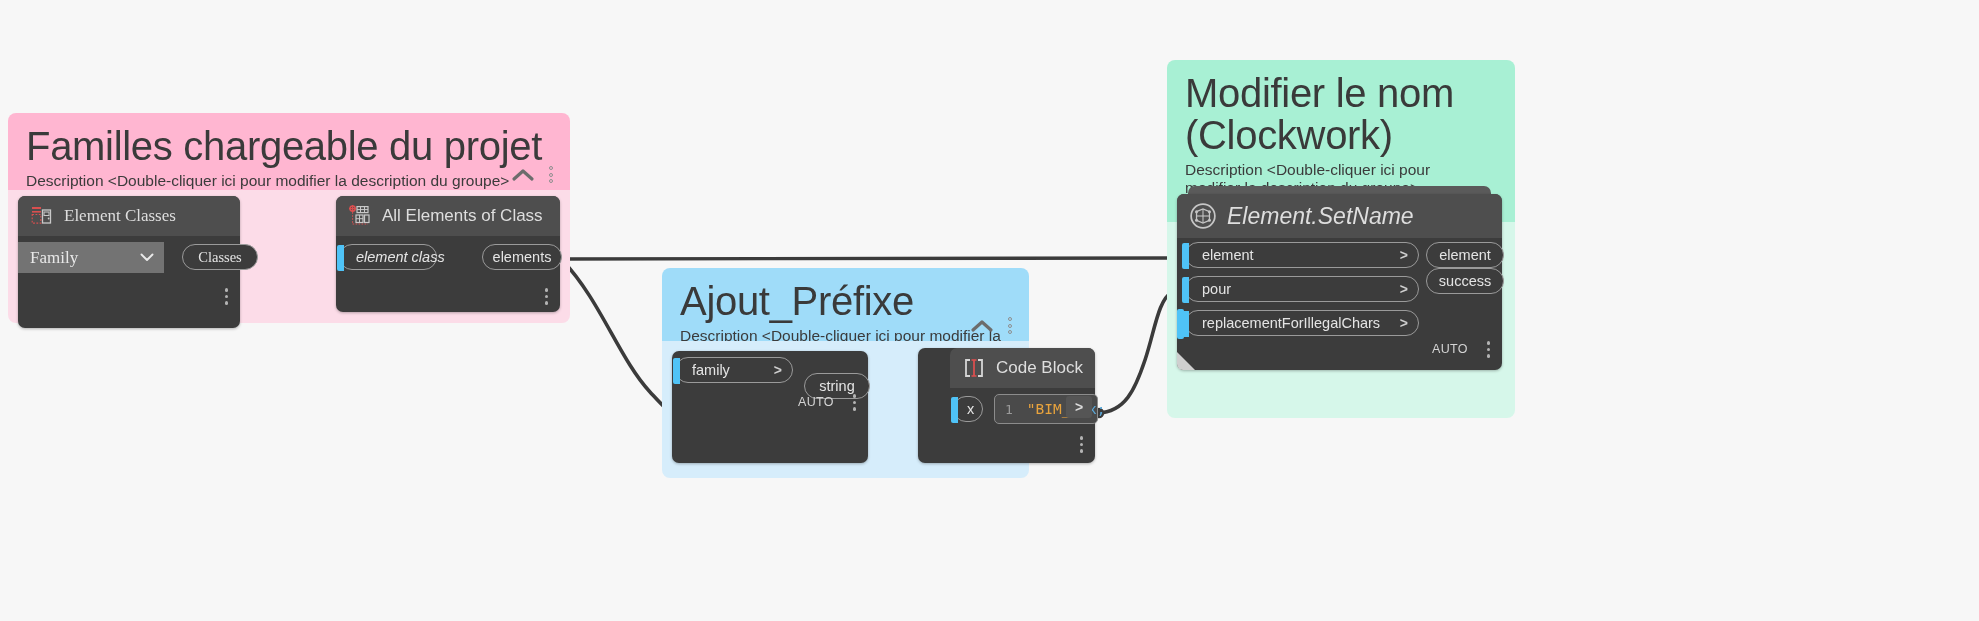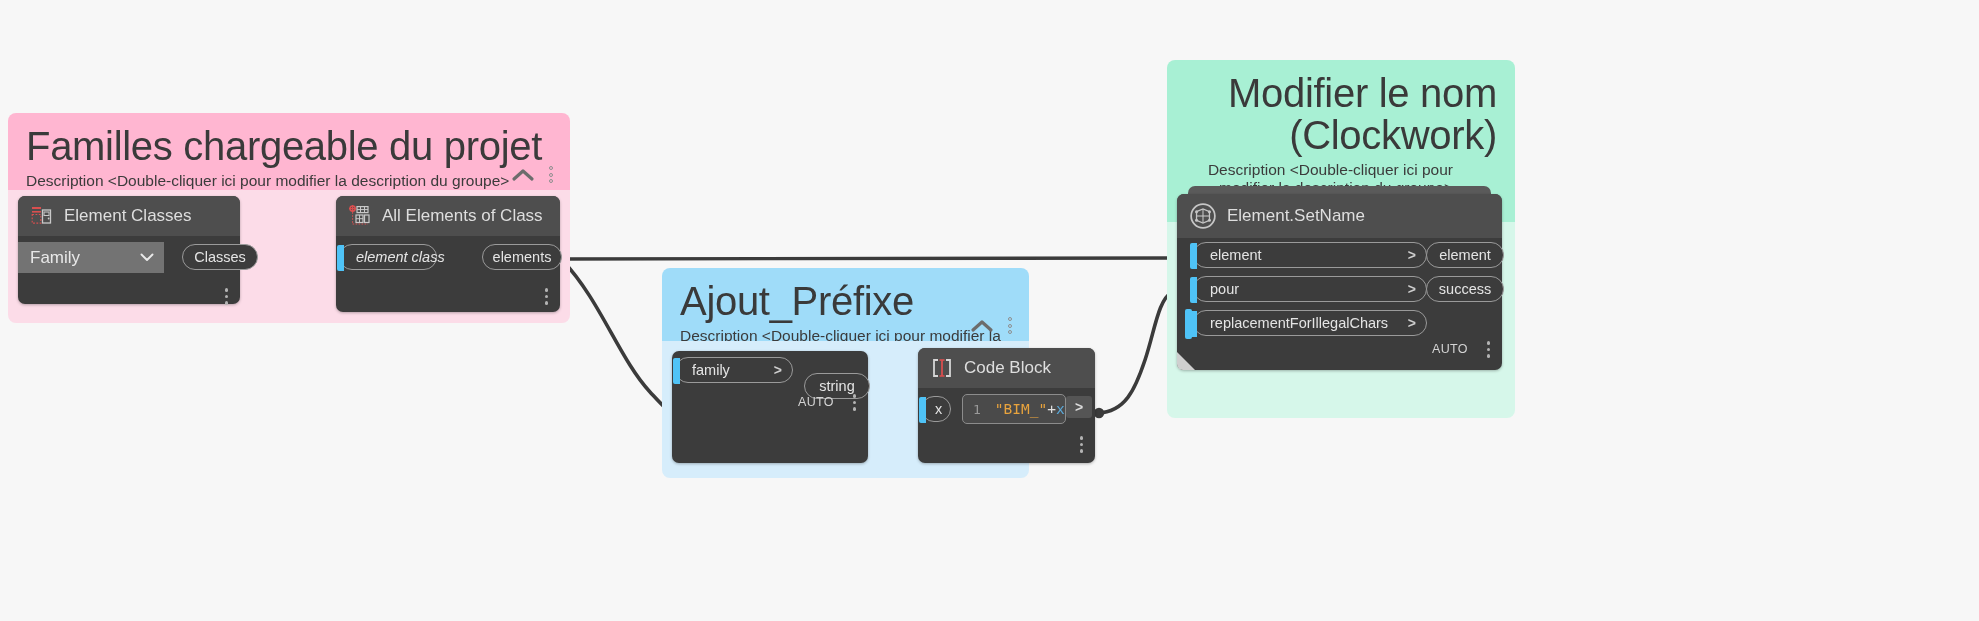--- a/index.html
+++ b/index.html
@@ -255,21 +255,21 @@
       </div>
       <div class="grp-dots">
           <i></i>
           <i></i>
           <i></i>
         </div>
     </div>
     <div class="group-body" style="height:133px;"></div>
   </div>
 
-  <div class="node" style="left:18px; top:196px; width:222px; height:108px;">
+  <div class="node" style="left:18px; top:196px; width:222px; height:132px;font-family:Liberation Serif, serif;">
     <div class="node-title">
       <svg class="node-icon" viewBox="0 0 24 24">
         <rect x="2" y="3" width="9" height="2" fill="#d94f4f"></rect>
         <rect x="2" y="7" width="9" height="1.6" fill="#d94f4f"></rect>
         <rect x="2.2" y="10.5" width="8.6" height="8.6" fill="none" stroke="#d94f4f" stroke-width="1.1" stroke-dasharray="1.8 1.5"></rect>
         <rect x="12.5" y="6" width="8" height="13" fill="none" stroke="#c9c9c9" stroke-width="1.3"></rect>
         <rect x="14" y="8" width="5" height="3.5" fill="none" stroke="#c9c9c9" stroke-width="1"></rect>
         <circle cx="18.6" cy="14.5" r="0.9" fill="#c9c9c9"></circle>
       </svg>
       <span class="tname">Element Classes</span>
@@ -365,21 +365,21 @@
     <div class="node-footer">
       <div class="auto-lbl" style="top:2px;">AUTO</div>
       <div class="node-dots" style="top:1px;">
           <i></i>
           <i></i>
           <i></i>
         </div>
     </div>
   </div>
 
-  <div class="node" style="left:918px; top:348px; width:177px; height:115px;">
+  <div class="node" style="left:918px; top:348px; width:177px; height:115px;padding-left:32px;">
     <div class="node-title">
       <svg class="node-icon" viewBox="0 0 24 24">
         <polyline points="8,4 4,4 4,20 8,20" fill="none" stroke="#d6d6d6" stroke-width="1.8"></polyline>
         <polyline points="16,4 20,4 20,20 16,20" fill="none" stroke="#d6d6d6" stroke-width="1.8"></polyline>
         <line x1="12" y1="4" x2="12" y2="20" stroke="#d94f4f" stroke-width="1.8"></line>
         <line x1="9.5" y1="4" x2="14.5" y2="4" stroke="#d94f4f" stroke-width="1.6"></line>
         <line x1="9.5" y1="20" x2="14.5" y2="20" stroke="#d94f4f" stroke-width="1.6"></line>
       </svg>
       <span class="tname">Code Block</span>
     </div>
@@ -403,21 +403,21 @@
     <div class="node-footer">
       <div class="node-dots" style="top:2px;">
           <i></i>
           <i></i>
           <i></i>
         </div>
     </div>
   </div>
 
   <div class="group grp-green" style="left:1167px; top:60px; width:348px; height:322px;">
-    <div class="group-header" style="height:162px;text-align:right;">
+    <div class="group-header" style="height:162px;">
       <div class="group-title">Modifier le nom
 (Clockwork)</div>
       <div class="group-desc" style="max-width:268px;">Description &lt;Double-cliquer ici pour modifier la description du groupe&gt;</div>
       <div class="grp-collapse">
         <svg width="26" height="18" viewBox="0 0 26 18">
             <polyline points="4,13 13,5 22,13" fill="none" stroke="#6c6c6c" stroke-width="3.2" stroke-linecap="round" stroke-linejoin="round"></polyline>
           </svg>
       </div>
       <div class="grp-dots">
           <i></i>
@@ -435,39 +435,39 @@
       <svg class="node-icon" viewBox="0 0 26 26" style="width:28px;height:28px;flex:0 0 28px;">
         <circle cx="13" cy="13" r="11" fill="none" stroke="#c6c6c6" stroke-width="1.6"></circle>
         <polygon points="7,9 13,6.5 19,9 19,17 13,19.5 7,17" fill="none" stroke="#c6c6c6" stroke-width="1.2"></polygon>
         <line x1="13" y1="6.5" x2="13" y2="19.5" stroke="#c6c6c6" stroke-width="1"></line>
         <line x1="7" y1="13" x2="19" y2="13" stroke="#c6c6c6" stroke-width="1"></line>
         <circle cx="7" cy="9" r="1.4" fill="#c6c6c6"></circle>
         <circle cx="19" cy="9" r="1.4" fill="#c6c6c6"></circle>
         <circle cx="7" cy="17" r="1.4" fill="#c6c6c6"></circle>
         <circle cx="19" cy="17" r="1.4" fill="#c6c6c6"></circle>
       </svg>
-      <span class="tname" style="font-size:17px;">Element.SetName</span>
-    </div>
-    <div class="node-ports" style="height:100px; padding-top:23px;margin-left:8px;">
+      <span class="tname" style="font-size:23px;font-style:italic;">Element.SetName</span>
+    </div>
+    <div class="node-ports" style="height:100px; padding-top:23px;">
 
       <div class="in-port" style="position:absolute; left:8px; top:4px; width:234px;">
         <div class="port-marker" style="left:-4px;"></div>
         <span style="margin-left:4px;">element</span>
         <span class="chev">&gt;</span>
       </div>
       <div class="out-port" style="right:-2px; top:4px; width:78px;">
         <span>element</span>
       </div>
 
       <div class="in-port" style="position:absolute; left:8px; top:38px; width:234px;">
         <div class="port-marker" style="left:-4px;"></div>
         <span style="margin-left:4px;">pour</span>
         <span class="chev">&gt;</span>
       </div>
-      <div class="out-port" style="right:-2px; top:38px; width:78px;">
+      <div class="out-port" style="right:-2px; top:30px; width:78px;">
         <span>success</span>
       </div>
 
       <div class="in-port" style="position:absolute; left:8px; top:72px; width:234px;">
         <div class="port-marker outside"></div>
         <div class="port-marker" style="left:-4px;"></div>
         <span style="margin-left:4px;">replacementForIllegalChars</span>
         <span class="chev">&gt;</span>
       </div>
     </div>

